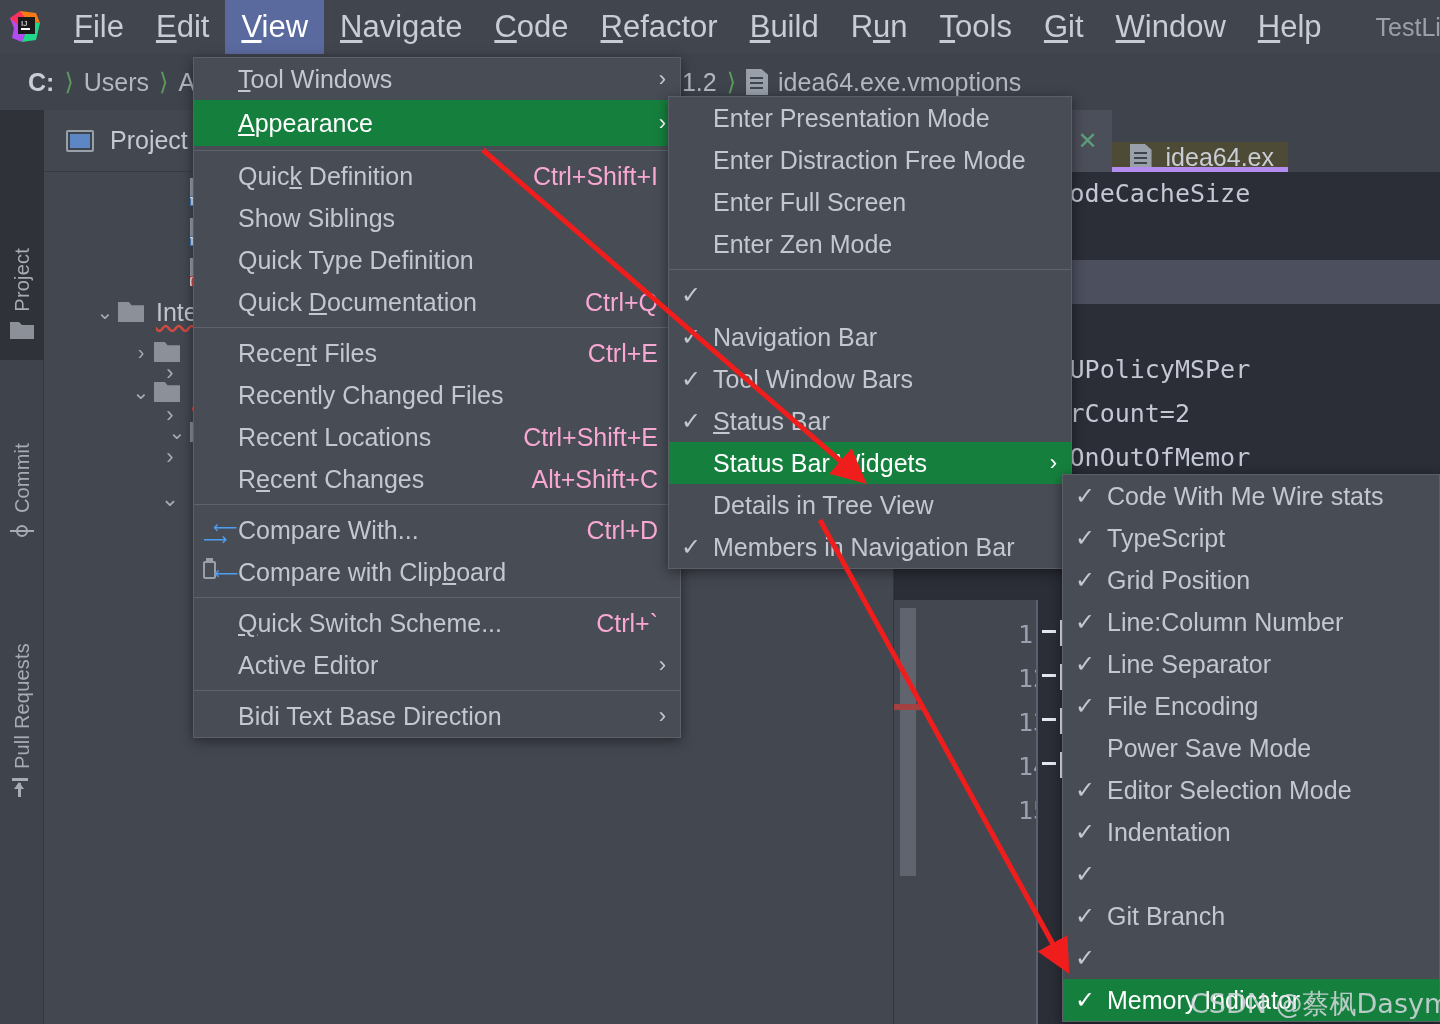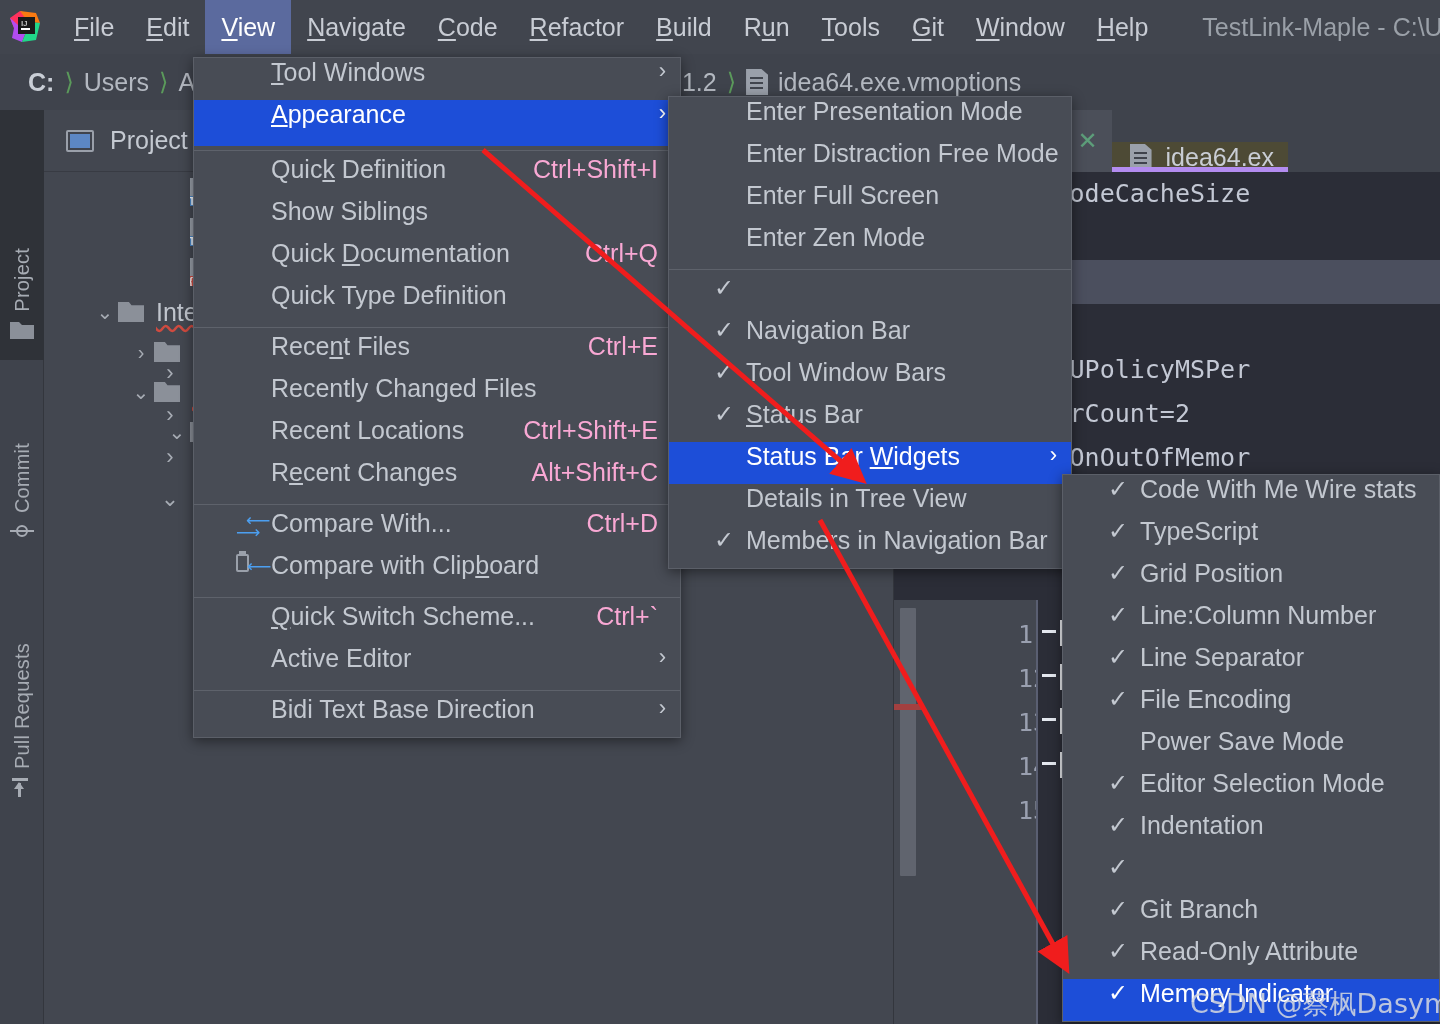--- a/index.html
+++ b/index.html
@@ -22,21 +22,21 @@
     background: #41454e;
     display: flex; align-items: center;
   }
   .ij-logo {
     width: 34px; height: 34px; margin-left: 8px; margin-right: 16px;
     position: relative; flex: none;
   }
   .menubar { display: flex; align-items: center; height: 54px; }
   .menu-item {
     padding: 0 16px; height: 54px; line-height: 54px;
-    font-size: 25px; color: #c8ccd4; white-space: nowrap;
+    font-size: 31px; color: #c8ccd4; white-space: nowrap;
   }
   .menu-item.active { background: #5b6a9e; color: #ffffff; }
   .menu-item u { text-decoration: underline; text-underline-offset: 3px; }
   .title-text {
     margin-left: 38px; font-size: 25px; color: #9aa0a8; white-space: nowrap;
   }
 
   
   .navbar {
     position: absolute; left: 0; top: 54px; width: 1440px; height: 56px;
@@ -191,24 +191,24 @@
   .mk .arr { position: absolute; left: 18px; top: 28px; color: #5fc08a; font-size: 18px; }
 
   
   .popup {
     position: absolute; background: #484c55;
     border: 1px solid #5b5f68;
     box-shadow: 0 3px 12px rgba(0,0,0,.45);
     z-index: 40;
   }
   .mrow {
-    display: flex; align-items: flex-start; height: 42px;
-    font-size: 25px; color: #c3c8d0; white-space: nowrap; position: relative; padding-left: 33px;
-  }
-  .mrow.sel { background: #1d4ed8; color: #ffffff; }
+    display: flex; align-items: center; height: 42px;
+    font-size: 25px; color: #c3c8d0; white-space: nowrap; position: relative;
+  }
+  .mrow.sel { background: #15803d; color: #ffffff; }
   .mrow .check { width: 44px; text-align: center; font-size: 24px; color: #c3c8d0; flex: none; }
   .mrow.sel .check { color: #fff; }
   .mrow .mlabel { flex: 1 1 auto; }
   .mrow .shortcut { margin-left: 30px; padding-right: 22px; color: #f9a8d4; }
   .mrow .subarrow { position: absolute; right: 14px; color: #c3c8d0; font-size: 22px; }
   .mrow.sel .subarrow { color: #fff; }
   .msep { height: 1px; background: #5e626b; margin: 4px 0; }
   .mrow .gicon { width: 44px; text-align: center; flex: none; }
 
   
@@ -443,26 +443,26 @@
       <span class="gicon"></span>
       <span class="mlabel">Quic<u>k</u> Definition</span>
       <span class="shortcut">Ctrl+Shift+I</span>
     </div>
     <div class="mrow">
       <span class="gicon"></span>
       <span class="mlabel">Show Siblings</span>
     </div>
     <div class="mrow">
       <span class="gicon"></span>
+      <span class="mlabel">Quick Type Definition</span>
+    </div>
+    <div class="mrow">
+      <span class="gicon"></span>
       <span class="mlabel">Quick <u>D</u>ocumentation</span>
       <span class="shortcut">Ctrl+Q</span>
-    </div>
-    <div class="mrow">
-      <span class="gicon"></span>
-      <span class="mlabel">Quick Type Definition</span>
     </div>
     <div class="msep"></div>
     <div class="mrow">
       <span class="gicon"></span>
       <span class="mlabel">Rece<u>n</u>t Files</span>
       <span class="shortcut">Ctrl+E</span>
     </div>
     <div class="mrow">
       <span class="gicon"></span>
       <span class="mlabel">Recently Changed Files</span>
@@ -600,21 +600,20 @@
         </div>
         <div class="mrow">
           <span class="check">✓</span>
         </div>
         <div class="mrow">
           <span class="check">✓</span>
           <span class="mlabel">Git Branch</span>
         </div>
         <div class="mrow">
           <span class="check">✓</span>
-          <span class="mlabel">Read-Only Attribute</span>
         </div>
         <div class="mrow sel">
           <span class="check">✓</span>
           <span class="mlabel">Memory Indicator</span>
         </div>
       </div>
   </div>
 
   <svg class="arrows">
     <defs>

